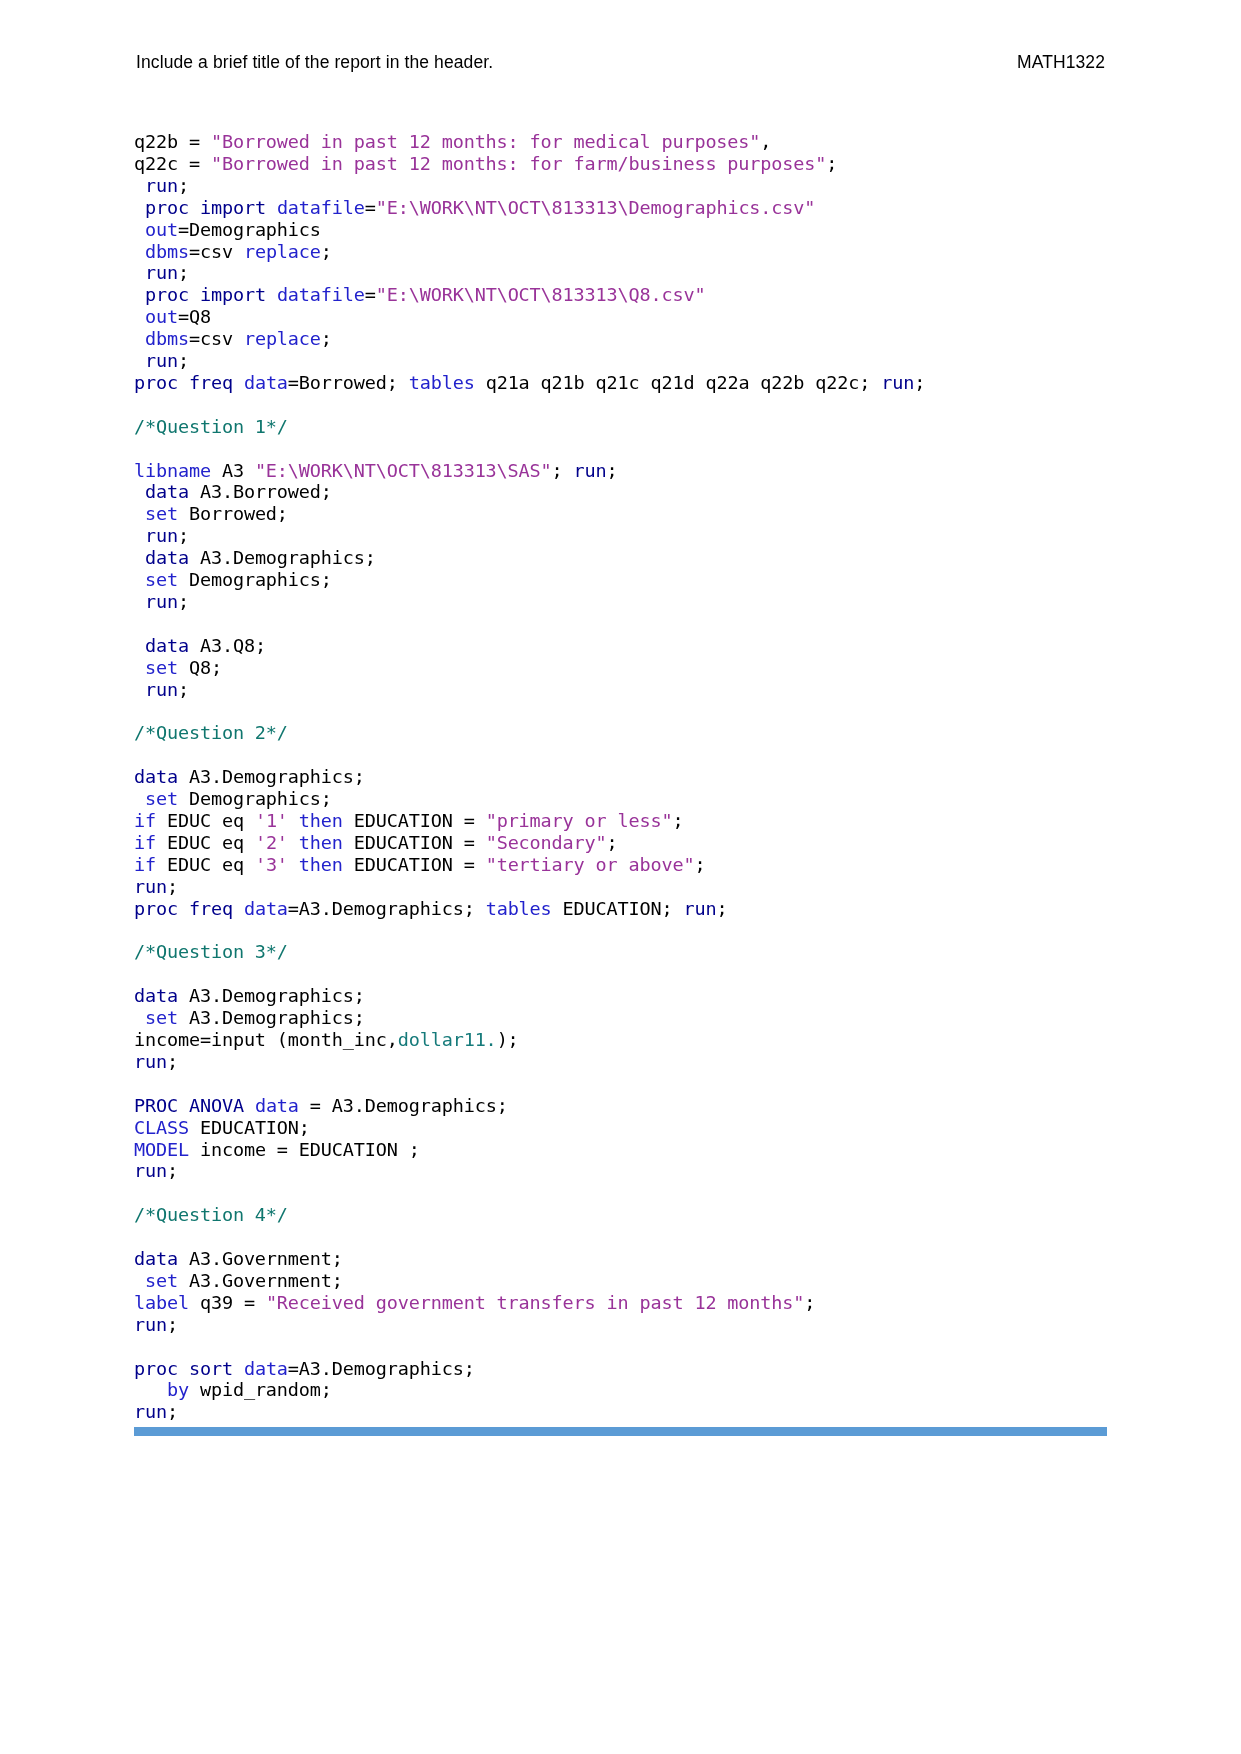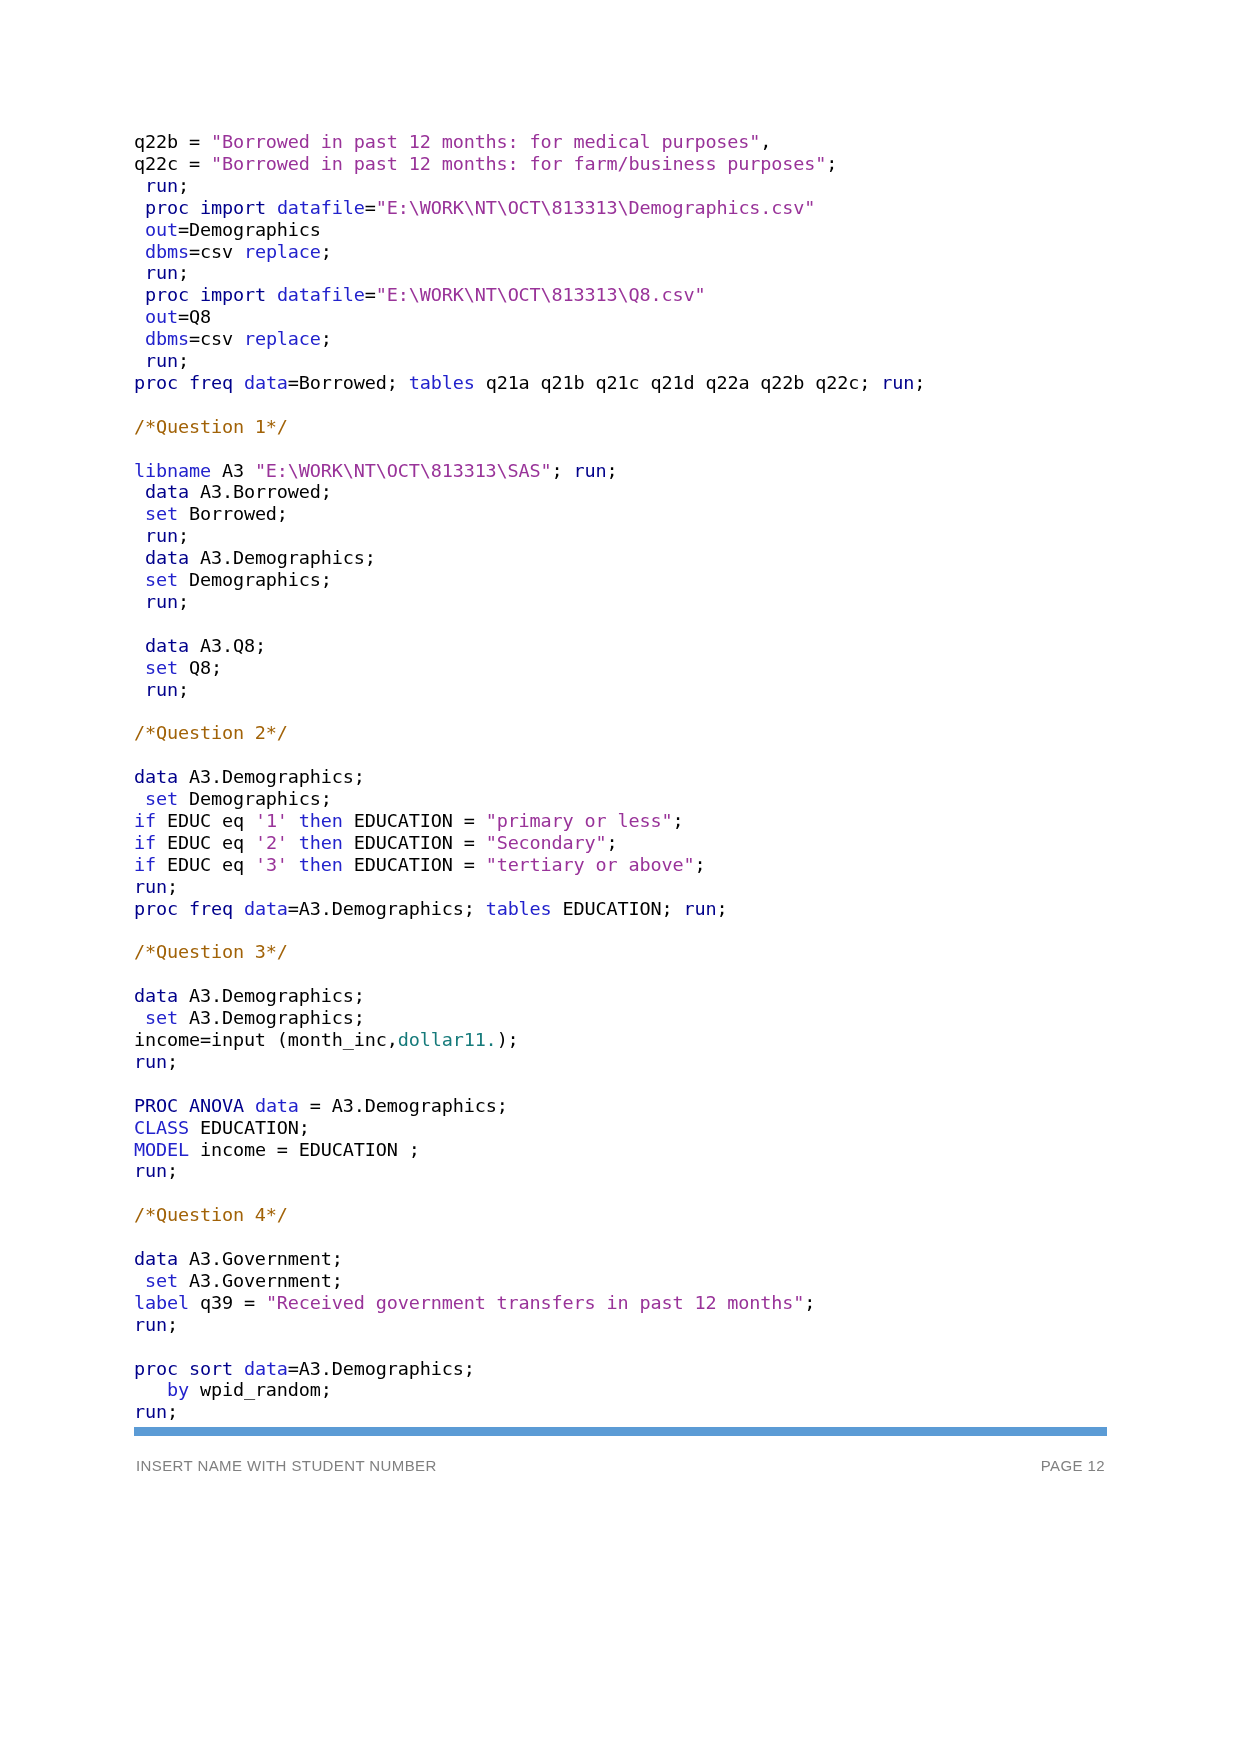--- a/index.html
+++ b/index.html
@@ -100,27 +100,27 @@
     white-space: nowrap;
   }
   .footer-right {
     font-family: "Liberation Sans", sans-serif;
     font-size: 15px;
     color: #808080;
     letter-spacing: 0.4px;
     white-space: nowrap;
   }
 </style>
-<style>.k-stmt{color:#00008b;}.k-opt{color:#2222cc;}.k-str{color:#993399;}.k-cmt{color:#a16207;}.k-fmt{color:#157a7a;margin-top:12px;}.k-plain{color:#000000;}.footer-rule{background:#5b9bd5;}</style></head>
+<style>.k-stmt{color:#00008b;}.k-opt{color:#2222cc;}.k-str{color:#993399;}.k-cmt{color:#0f766e;}.k-fmt{color:#157a7a;margin-top:12px;}.k-plain{color:#000000;}.footer-rule{background:#5b9bd5;}</style></head>
 <body>
 
 <div class="page">
 
+  <div class="page-header">
+    <div class="header-title">Include a brief title of the report in the header.</div>
+    <div class="header-course">MATH1322</div>
+  </div>
 
   <div class="code-body" id="code-body"><div class="code-line"><span class="k-plain">q22b = </span><span class="k-str">"Borrowed in past 12 months: for medical purposes"</span><span class="k-plain">,</span></div><div class="code-line"><span class="k-plain">q22c = </span><span class="k-str">"Borrowed in past 12 months: for farm/business purposes"</span><span class="k-plain">;</span></div><div class="code-line"><span class="k-plain"> </span><span class="k-stmt">run</span><span class="k-plain">;</span></div><div class="code-line"><span class="k-plain"> </span><span class="k-stmt">proc import</span><span class="k-plain"> </span><span class="k-opt">datafile</span><span class="k-plain">=</span><span class="k-str">"E:\WORK\NT\OCT\813313\Demographics.csv"</span></div><div class="code-line"><span class="k-plain"> </span><span class="k-opt">out</span><span class="k-plain">=Demographics</span></div><div class="code-line"><span class="k-plain"> </span><span class="k-opt">dbms</span><span class="k-plain">=csv </span><span class="k-opt">replace</span><span class="k-plain">;</span></div><div class="code-line"><span class="k-plain"> </span><span class="k-stmt">run</span><span class="k-plain">;</span></div><div class="code-line"><span class="k-plain"> </span><span class="k-stmt">proc import</span><span class="k-plain"> </span><span class="k-opt">datafile</span><span class="k-plain">=</span><span class="k-str">"E:\WORK\NT\OCT\813313\Q8.csv"</span></div><div class="code-line"><span class="k-plain"> </span><span class="k-opt">out</span><span class="k-plain">=Q8</span></div><div class="code-line"><span class="k-plain"> </span><span class="k-opt">dbms</span><span class="k-plain">=csv </span><span class="k-opt">replace</span><span class="k-plain">;</span></div><div class="code-line"><span class="k-plain"> </span><span class="k-stmt">run</span><span class="k-plain">;</span></div><div class="code-line"><span class="k-stmt">proc freq</span><span class="k-plain"> </span><span class="k-opt">data</span><span class="k-plain">=Borrowed; </span><span class="k-opt">tables</span><span class="k-plain"> q21a q21b q21c q21d q22a q22b q22c; </span><span class="k-stmt">run</span><span class="k-plain">;</span></div><div class="code-line blank">&nbsp;</div><div class="code-line"><span class="k-cmt">/*Question 1*/</span></div><div class="code-line blank">&nbsp;</div><div class="code-line"><span class="k-opt">libname</span><span class="k-plain"> A3 </span><span class="k-str">"E:\WORK\NT\OCT\813313\SAS"</span><span class="k-plain">; </span><span class="k-stmt">run</span><span class="k-plain">;</span></div><div class="code-line"><span class="k-plain"> </span><span class="k-stmt">data</span><span class="k-plain"> A3.Borrowed;</span></div><div class="code-line"><span class="k-plain"> </span><span class="k-opt">set</span><span class="k-plain"> Borrowed;</span></div><div class="code-line"><span class="k-plain"> </span><span class="k-stmt">run</span><span class="k-plain">;</span></div><div class="code-line"><span class="k-plain"> </span><span class="k-stmt">data</span><span class="k-plain"> A3.Demographics;</span></div><div class="code-line"><span class="k-plain"> </span><span class="k-opt">set</span><span class="k-plain"> Demographics;</span></div><div class="code-line"><span class="k-plain"> </span><span class="k-stmt">run</span><span class="k-plain">;</span></div><div class="code-line blank">&nbsp;</div><div class="code-line"><span class="k-plain"> </span><span class="k-stmt">data</span><span class="k-plain"> A3.Q8;</span></div><div class="code-line"><span class="k-plain"> </span><span class="k-opt">set</span><span class="k-plain"> Q8;</span></div><div class="code-line"><span class="k-plain"> </span><span class="k-stmt">run</span><span class="k-plain">;</span></div><div class="code-line blank">&nbsp;</div><div class="code-line"><span class="k-cmt">/*Question 2*/</span></div><div class="code-line blank">&nbsp;</div><div class="code-line"><span class="k-stmt">data</span><span class="k-plain"> A3.Demographics;</span></div><div class="code-line"><span class="k-plain"> </span><span class="k-opt">set</span><span class="k-plain"> Demographics;</span></div><div class="code-line"><span class="k-opt">if</span><span class="k-plain"> EDUC eq </span><span class="k-str">'1'</span><span class="k-plain"> </span><span class="k-opt">then</span><span class="k-plain"> EDUCATION = </span><span class="k-str">"primary or less"</span><span class="k-plain">;</span></div><div class="code-line"><span class="k-opt">if</span><span class="k-plain"> EDUC eq </span><span class="k-str">'2'</span><span class="k-plain"> </span><span class="k-opt">then</span><span class="k-plain"> EDUCATION = </span><span class="k-str">"Secondary"</span><span class="k-plain">;</span></div><div class="code-line"><span class="k-opt">if</span><span class="k-plain"> EDUC eq </span><span class="k-str">'3'</span><span class="k-plain"> </span><span class="k-opt">then</span><span class="k-plain"> EDUCATION = </span><span class="k-str">"tertiary or above"</span><span class="k-plain">;</span></div><div class="code-line"><span class="k-stmt">run</span><span class="k-plain">;</span></div><div class="code-line"><span class="k-stmt">proc freq</span><span class="k-plain"> </span><span class="k-opt">data</span><span class="k-plain">=A3.Demographics; </span><span class="k-opt">tables</span><span class="k-plain"> EDUCATION; </span><span class="k-stmt">run</span><span class="k-plain">;</span></div><div class="code-line blank">&nbsp;</div><div class="code-line"><span class="k-cmt">/*Question 3*/</span></div><div class="code-line blank">&nbsp;</div><div class="code-line"><span class="k-stmt">data</span><span class="k-plain"> A3.Demographics;</span></div><div class="code-line"><span class="k-plain"> </span><span class="k-opt">set</span><span class="k-plain"> A3.Demographics;</span></div><div class="code-line"><span class="k-plain">income=input (month_inc,</span><span class="k-fmt">dollar11.</span><span class="k-plain">);</span></div><div class="code-line"><span class="k-stmt">run</span><span class="k-plain">;</span></div><div class="code-line blank">&nbsp;</div><div class="code-line"><span class="k-stmt">PROC ANOVA</span><span class="k-plain"> </span><span class="k-opt">data</span><span class="k-plain"> = A3.Demographics;</span></div><div class="code-line"><span class="k-opt">CLASS</span><span class="k-plain"> EDUCATION;</span></div><div class="code-line"><span class="k-opt">MODEL</span><span class="k-plain"> income = EDUCATION ;</span></div><div class="code-line"><span class="k-stmt">run</span><span class="k-plain">;</span></div><div class="code-line blank">&nbsp;</div><div class="code-line"><span class="k-cmt">/*Question 4*/</span></div><div class="code-line blank">&nbsp;</div><div class="code-line"><span class="k-stmt">data</span><span class="k-plain"> A3.Government;</span></div><div class="code-line"><span class="k-plain"> </span><span class="k-opt">set</span><span class="k-plain"> A3.Government;</span></div><div class="code-line"><span class="k-opt">label</span><span class="k-plain"> q39 = </span><span class="k-str">"Received government transfers in past 12 months"</span><span class="k-plain">;</span></div><div class="code-line"><span class="k-stmt">run</span><span class="k-plain">;</span></div><div class="code-line blank">&nbsp;</div><div class="code-line"><span class="k-stmt">proc sort</span><span class="k-plain"> </span><span class="k-opt">data</span><span class="k-plain">=A3.Demographics;</span></div><div class="code-line"><span class="k-plain">   </span><span class="k-opt">by</span><span class="k-plain"> wpid_random;</span></div><div class="code-line"><span class="k-stmt">run</span><span class="k-plain">;</span></div></div>
 
   <div class="footer-rule"></div>
-  <div class="page-footer">
-    <div class="footer-left">INSERT NAME WITH STUDENT NUMBER</div>
-    <div class="footer-right">PAGE 12</div>
-  </div>
 
 </div>
 
 </body></html>

